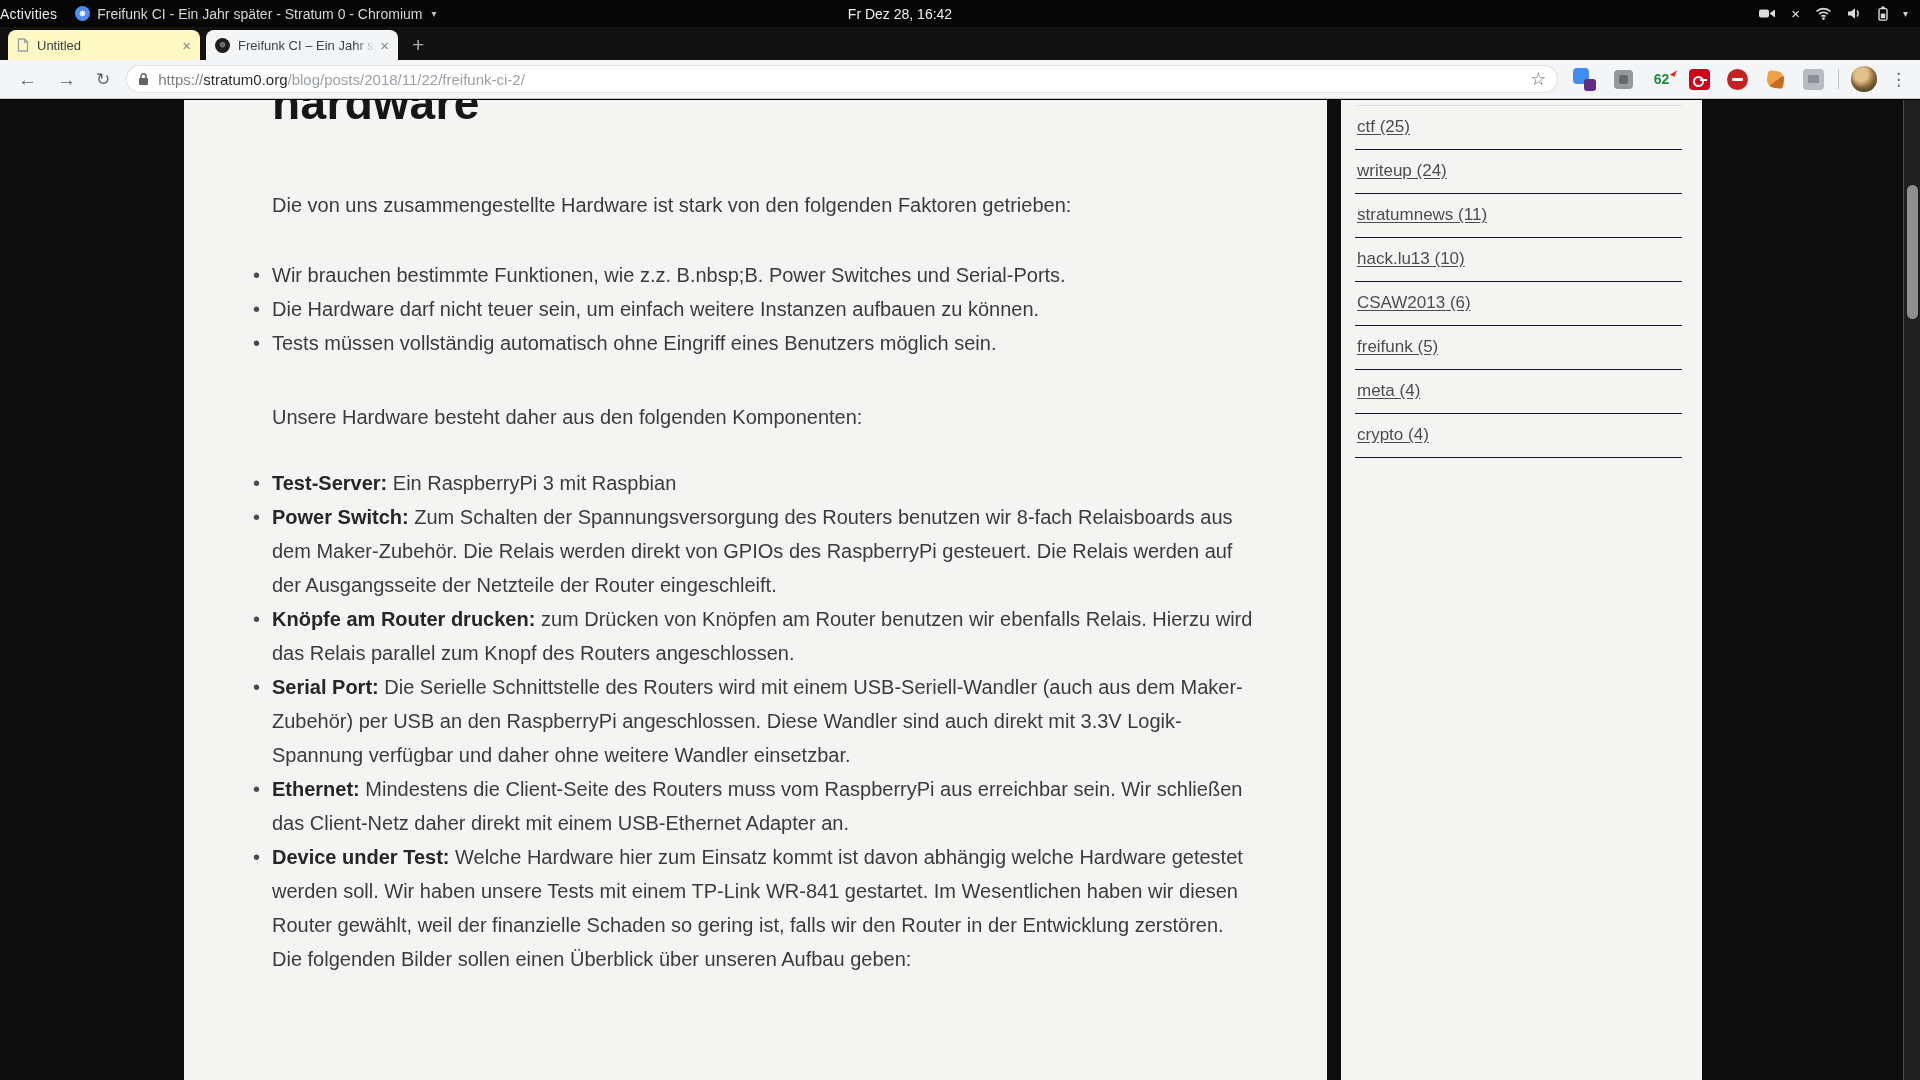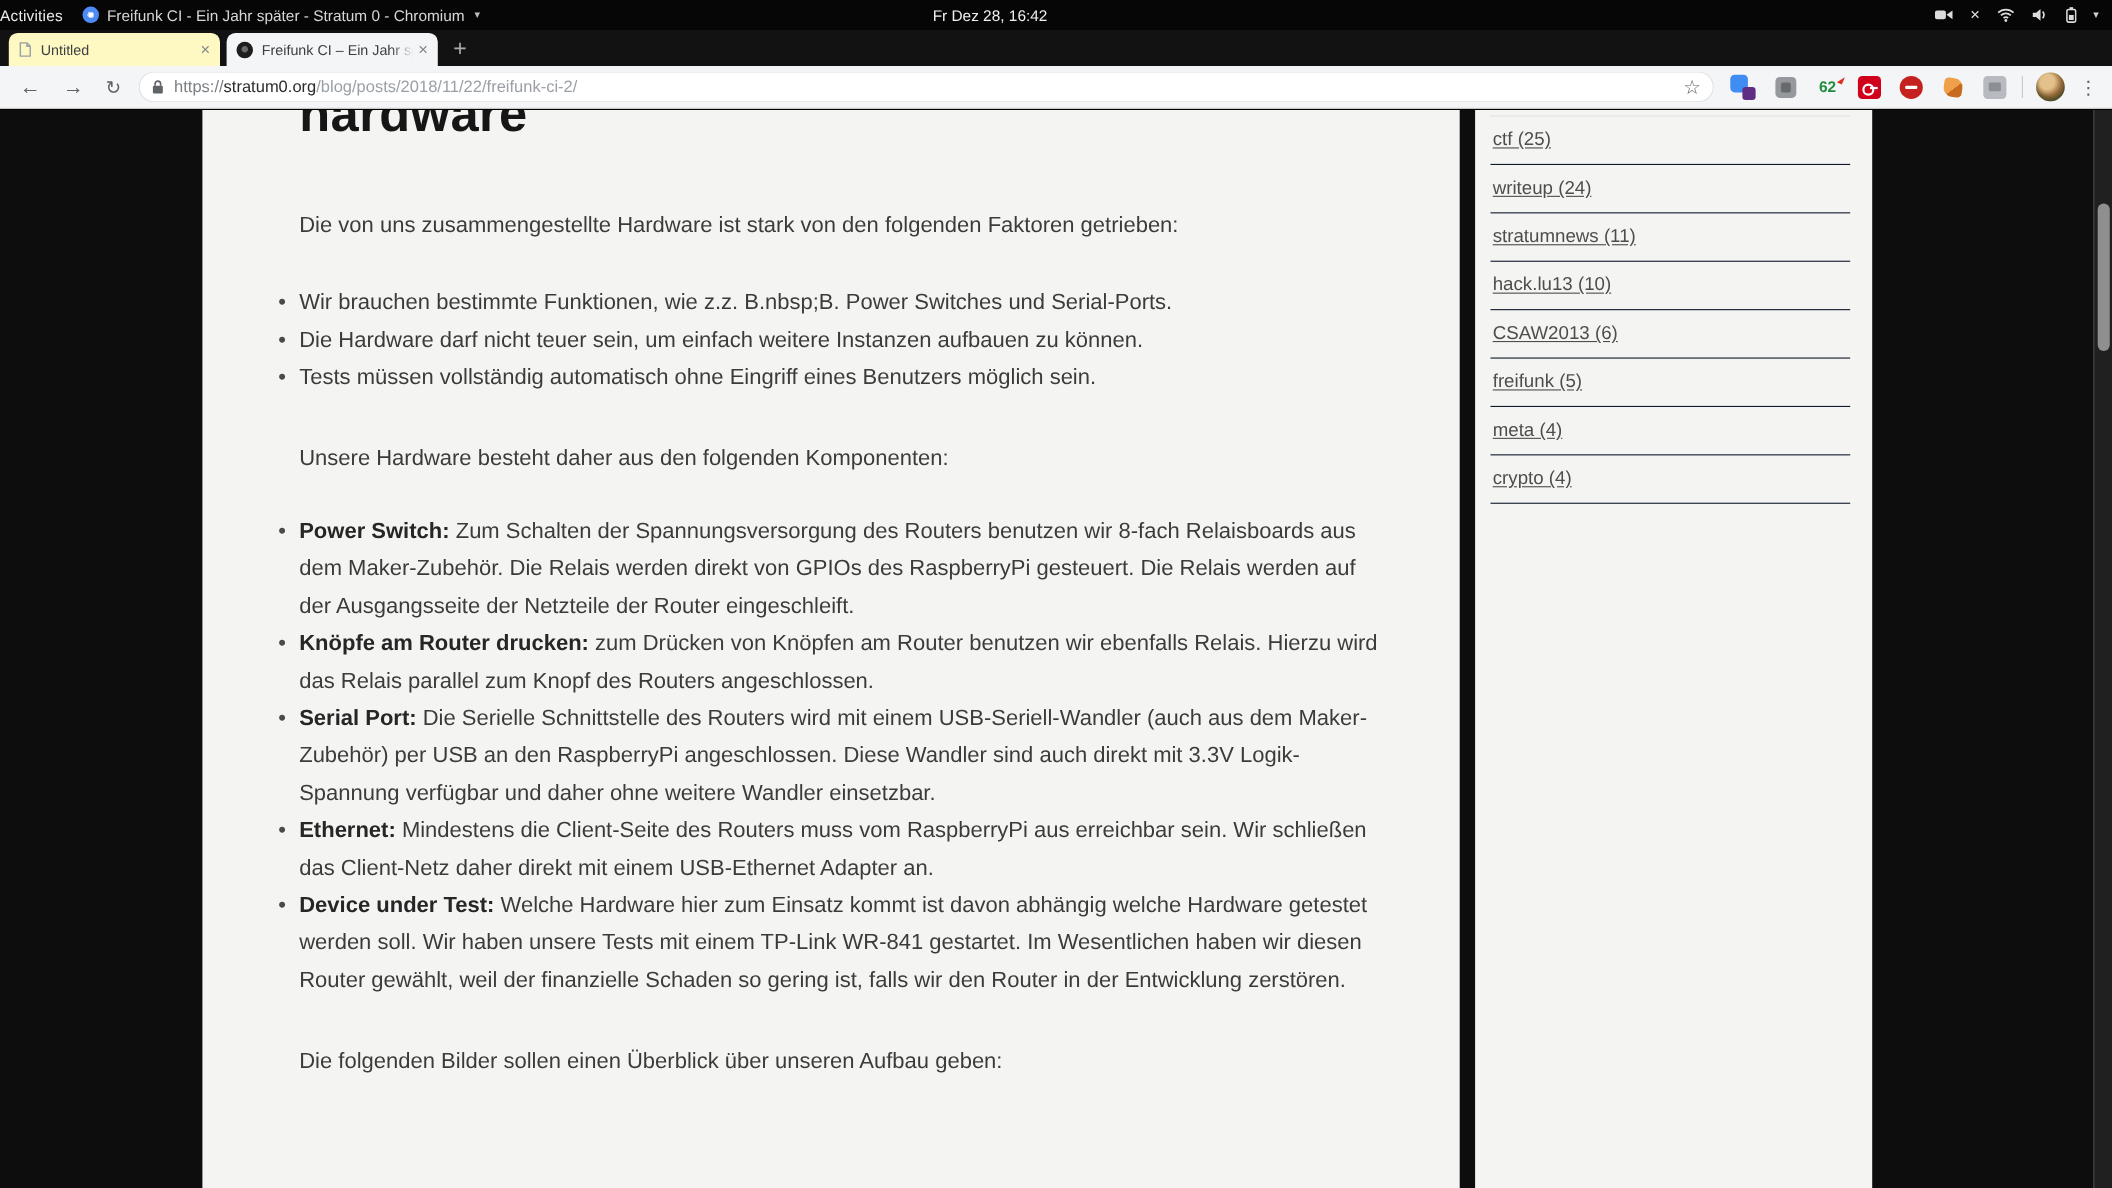--- a/index.html
+++ b/index.html
@@ -86,21 +86,21 @@
   .article-inner { padding-left:88px; width:1070px; color:#3b3b3b; font-size:20px; line-height:34px; }
   .article-inner .head { font-size:46px; line-height:46px; font-weight:bold; color:#161616;
                          letter-spacing:.4px; margin:-20px 0 0 0; }
   .p-intro { margin-top:62px; }
   .list-a { list-style:none; margin-top:36px; }
   .list-b { list-style:none; margin-top:32px; }
   .list-a li, .list-b li { position:relative; padding-left:0; max-width:985px; }
   .list-a li::before, .list-b li::before { content:"\2022"; position:absolute; left:-19px; top:0;
                          color:#4a4a4a; }
   .p-comp { margin-top:40px; }
-  .p-outro { margin-top:40px; }
+  .p-outro { }
   .term { font-weight:bold; color:#262626; }
 
   
   .sidebar { position:absolute; left:1341px; top:0; width:361px; height:980px;
              background:#f4f4f2; padding:5px 20px 0 14px; }
   .tag-list { list-style:none; border-top:1px solid #e2e2e0; }
   .tag-item { border-bottom:1px solid #0f172a; padding:11px 0 12px 2px; }
   .tag-link { color:#4d4d4d; font-size:17px; text-decoration:underline; text-underline-offset:2px; }
 
   
@@ -217,20 +217,21 @@
     <div class="article-inner">
       <h1 class="head">hardware</h1>
       <p class="p-intro">Die von uns zusammengestellte Hardware ist stark von den folgenden Faktoren getrieben:</p>
       <ul class="list-a">
         <li>Wir brauchen bestimmte Funktionen, wie z.z. B.nbsp;B. Power Switches und Serial-Ports.</li>
         <li>Die Hardware darf nicht teuer sein, um einfach weitere Instanzen aufbauen zu können.</li>
         <li>Tests müssen vollständig automatisch ohne Eingriff eines Benutzers möglich sein.</li>
       </ul>
       <p class="p-comp">Unsere Hardware besteht daher aus den folgenden Komponenten:</p>
       <ul class="list-b">
+        <li><span class="term">Test-Server:</span> <span>Ein RaspberryPi 3 mit Raspbian</span></li>
         <li><span class="term">Power Switch:</span> <span>Zum Schalten der Spannungsversorgung des Routers benutzen wir 8-fach Relaisboards aus dem Maker-Zubehör. Die Relais werden direkt von GPIOs des RaspberryPi gesteuert. Die Relais werden auf der Ausgangsseite der Netzteile der Router eingeschleift.</span></li>
         <li><span class="term">Knöpfe am Router drucken:</span> <span>zum Drücken von Knöpfen am Router benutzen wir ebenfalls Relais. Hierzu wird das Relais parallel zum Knopf des Routers angeschlossen.</span></li>
         <li><span class="term">Serial Port:</span> <span>Die Serielle Schnittstelle des Routers wird mit einem USB-Seriell-Wandler (auch aus dem Maker-Zubehör) per USB an den RaspberryPi angeschlossen. Diese Wandler sind auch direkt mit 3.3V Logik- Spannung verfügbar und daher ohne weitere Wandler einsetzbar.</span></li>
         <li><span class="term">Ethernet:</span> <span>Mindestens die Client-Seite des Routers muss vom RaspberryPi aus erreichbar sein. Wir schließen das Client-Netz daher direkt mit einem USB-Ethernet Adapter an.</span></li>
         <li><span class="term">Device under Test:</span> <span>Welche Hardware hier zum Einsatz kommt ist davon abhängig welche Hardware getestet werden soll. Wir haben unsere Tests mit einem TP-Link WR-841 gestartet. Im Wesentlichen haben wir diesen Router gewählt, weil der finanzielle Schaden so gering ist, falls wir den Router in der Entwicklung zerstören.</span></li>
       </ul>
       <p class="p-outro">Die folgenden Bilder sollen einen Überblick über unseren Aufbau geben:</p>
     </div>
   </div>
 

